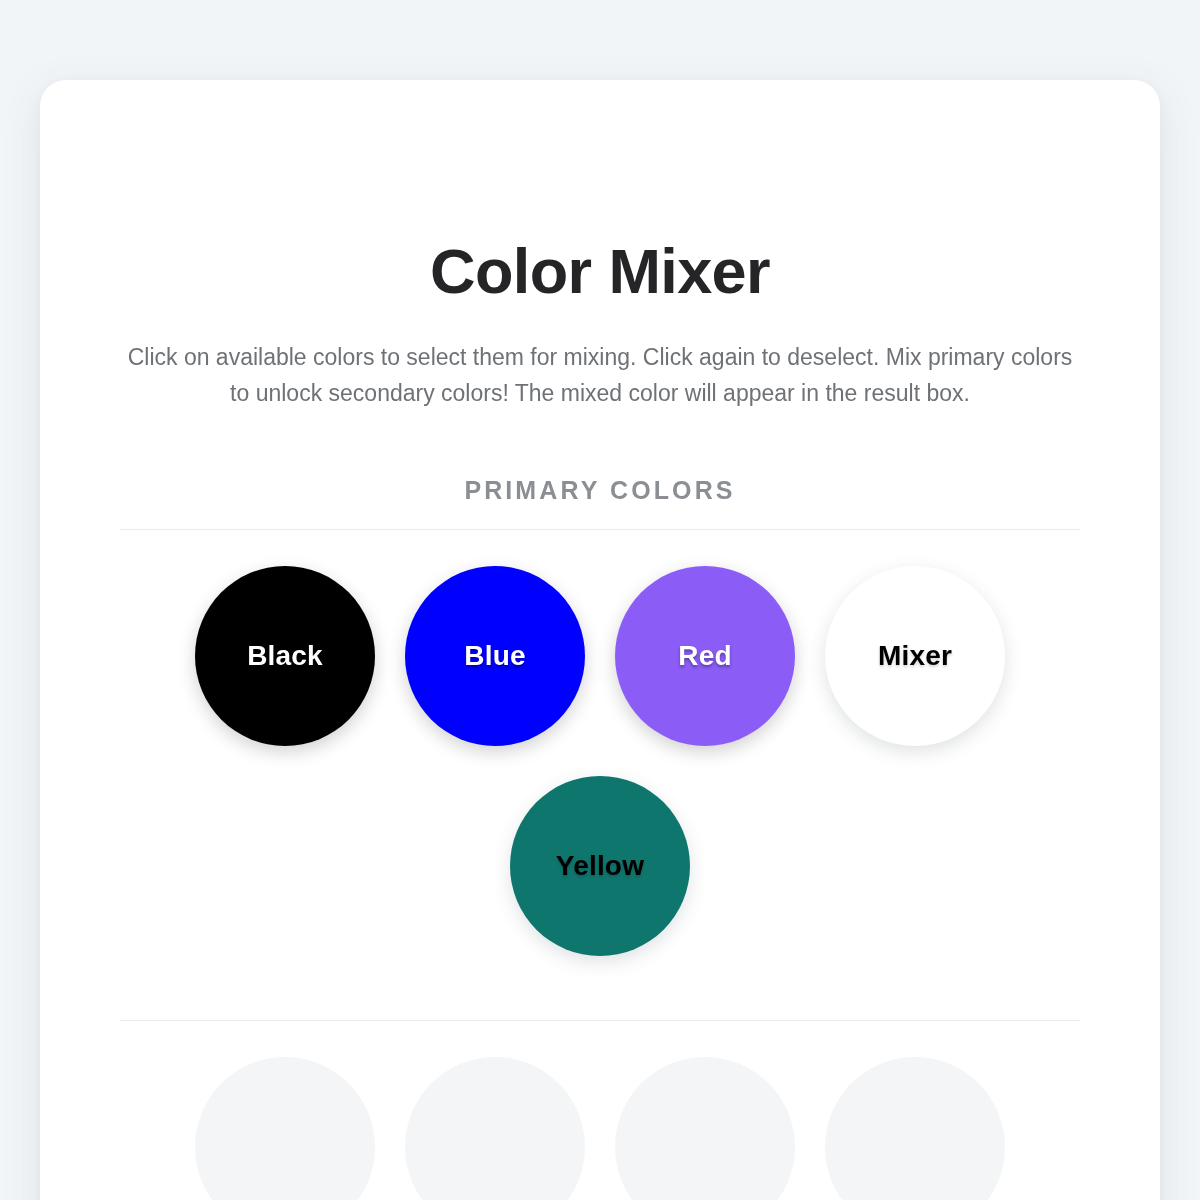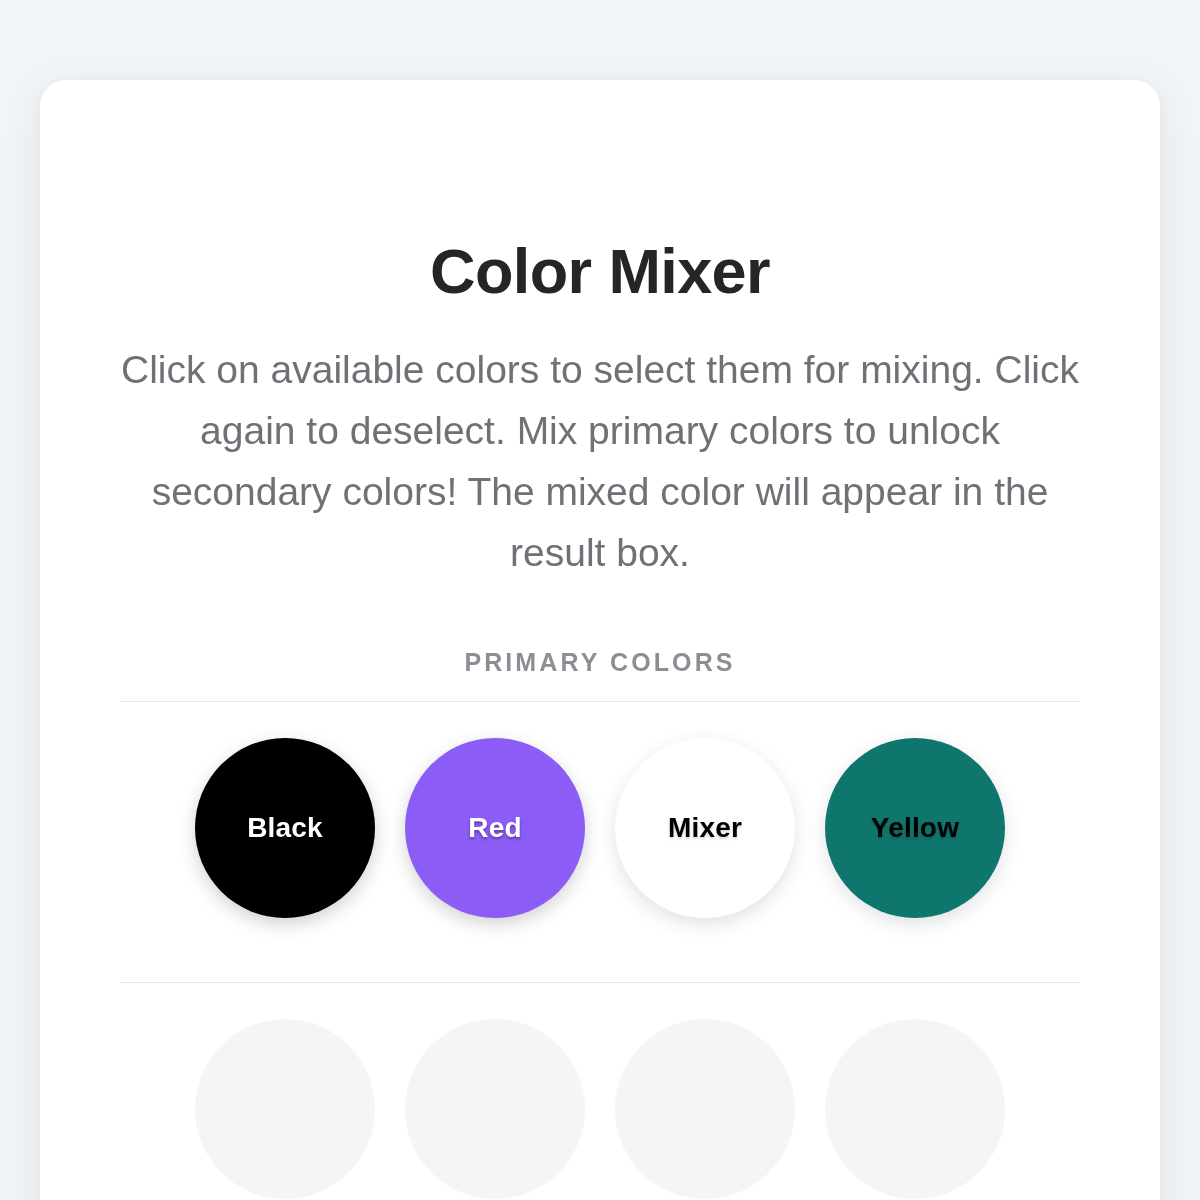--- a/index.html
+++ b/index.html
@@ -41,21 +41,21 @@
     color: #252528;
     text-align: center;
     letter-spacing: -0.6px;
     line-height: 1.1;
     margin-top: 97px;
   }
 
   .page-description {
     margin: 34px auto 0 auto;
     max-width: 960px;
-    font-size: 39px;
+    font-size: 23px;
     line-height: 1.56;
     color: #6e7276;
     text-align: center;
     font-weight: normal;
   }
 
   
   .section {
     margin-top: 64px;
   }
@@ -127,20 +127,23 @@
     <p class="page-description">Click on available colors to select them for mixing. Click again to deselect. Mix primary colors to unlock secondary colors! The mixed color will appear in the result box.</p>
 
     <div class="section">
       <div class="section-title">PRIMARY COLORS</div>
       <div class="section-divider"></div>
 
       <div class="swatch-row" id="primary-row">
           <div class="swatch" style="background: rgb(0, 0, 0); box-shadow: rgba(0, 0, 0, 0.18) 0px 6px 18px;">
             <span class="swatch-label" style="color: rgb(255, 255, 255);">Black</span>
           </div>
+          <div class="swatch" style="background: rgb(0, 0, 255); box-shadow: rgba(0, 0, 0, 0.18) 0px 6px 18px;">
+            <span class="swatch-label" style="color: rgb(255, 255, 255);">Blue</span>
+          </div>
           <div class="swatch" style="background: #8b5cf6; box-shadow: rgba(0, 0, 0, 0.18) 0px 6px 18px;">
             <span class="swatch-label" style="color: rgb(255, 255, 255);">Red</span>
           </div>
           <div class="swatch light-swatch" style="background: rgb(255, 255, 255); box-shadow: rgba(60, 75, 90, 0.16) 0px 6px 18px;">
             <span class="swatch-label" style="color: rgb(0, 0, 0);">Mixer</span>
           </div>
           <div class="swatch light-swatch" style="background: #0f766e; box-shadow: rgba(60, 75, 90, 0.16) 0px 6px 18px; justify-content: center;">
             <span class="swatch-label" style="color: rgb(0, 0, 0);">Yellow</span>
           </div>
         </div>

